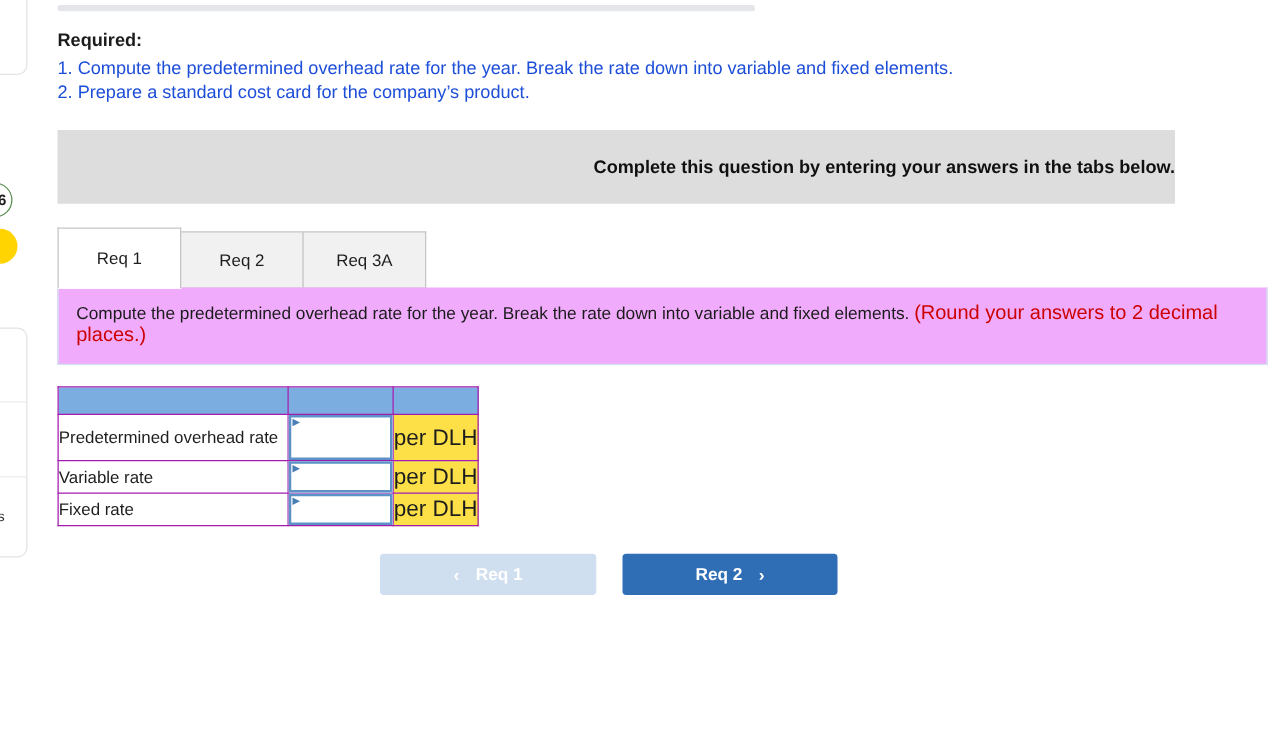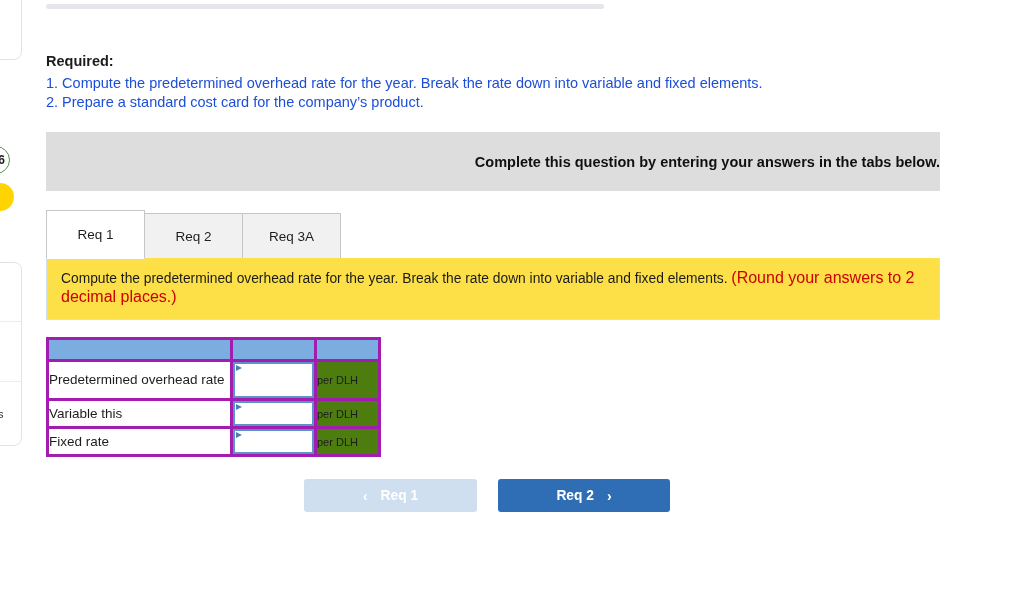--- a/index.html
+++ b/index.html
@@ -70,21 +70,21 @@
   }
 
   
   #content {
     position: absolute;
     left: 46px; top: 24px;
     width: 950px;
   }
 
   
-  #required-block { color: #222222; margin-top: 28px; }
+  #required-block { color: #222222; }
   #required-heading {
     font-size: 14.5px;
     font-weight: bold;
     color: #1c1c1c;
     margin: 0 0 3px 0;
     line-height: 19px;
   }
   .required-item {
     font-size: 14.5px;
     color: #1d4ed8;
@@ -134,22 +134,22 @@
   }
   .tab.active {
     background: #ffffff;
     border-bottom-color: #ffffff;
     height: 49px;
     z-index: 3;
   }
 
   
   #req-banner {
-    width: 894px;
-    background: #fde047;
+    width: 968px;
+    background: #f0abfc;
     border: 1px solid #cfe0ef;
     border-top: none;
     padding: 11px 14px 13px 14px;
     position: relative;
     top: -1px;
   }
   #req-banner-text {
     font-size: 13.8px;
     color: #1b1b1b;
     line-height: 19px;
@@ -158,44 +158,44 @@
     color: #cc0000;
   }
 
   
   #answer-table {
     margin-top: 16px;
     border-collapse: collapse;
     table-layout: fixed;
   }
   #answer-table td, #answer-table th {
-    border: 3px solid #a21caf;
+    border: 1px solid #a21caf;
     padding: 0;
     vertical-align: middle;
   }
   .hdr {
     background: #7cade0;
     height: 22px;
     padding: 0;
   }
   .col-label { width: 184px; }
   .col-input { width: 84px; }
   .col-unit  { width: 64px; }
   .row-label {
     font-size: 13.5px;
     color: #1d1d1d;
     padding: 4px 5px 4px 6px;
     line-height: 16px;
     background: #ffffff;
   }
   .row-unit {
-    font-size: 11px;
+    font-size: 18px;
     color: #1d1d1d;
     padding: 4px 5px 4px 6px;
-    background: #4d7c0f;
+    background: #fde047;
     white-space: nowrap;
   }
   .cell-input {
     position: relative;
     background: #ffffff;
     padding: 0;
   }
   .cell-input input {
     width: 100%;
     height: 100%;
@@ -310,21 +310,21 @@
       <tbody>
         <tr>
           <td class="row-label">Predetermined overhead rate</td>
           <td class="cell-input tall">
             <span class="cell-marker"></span>
             <input type="text" value="" style="">
           </td>
           <td class="row-unit">per DLH</td>
         </tr>
         <tr>
-          <td class="row-label">Variable this</td>
+          <td class="row-label">Variable rate</td>
           <td class="cell-input">
             <span class="cell-marker"></span>
             <input type="text" value="" style="">
           </td>
           <td class="row-unit">per DLH</td>
         </tr>
         <tr>
           <td class="row-label">Fixed rate</td>
           <td class="cell-input">
             <span class="cell-marker"></span>

